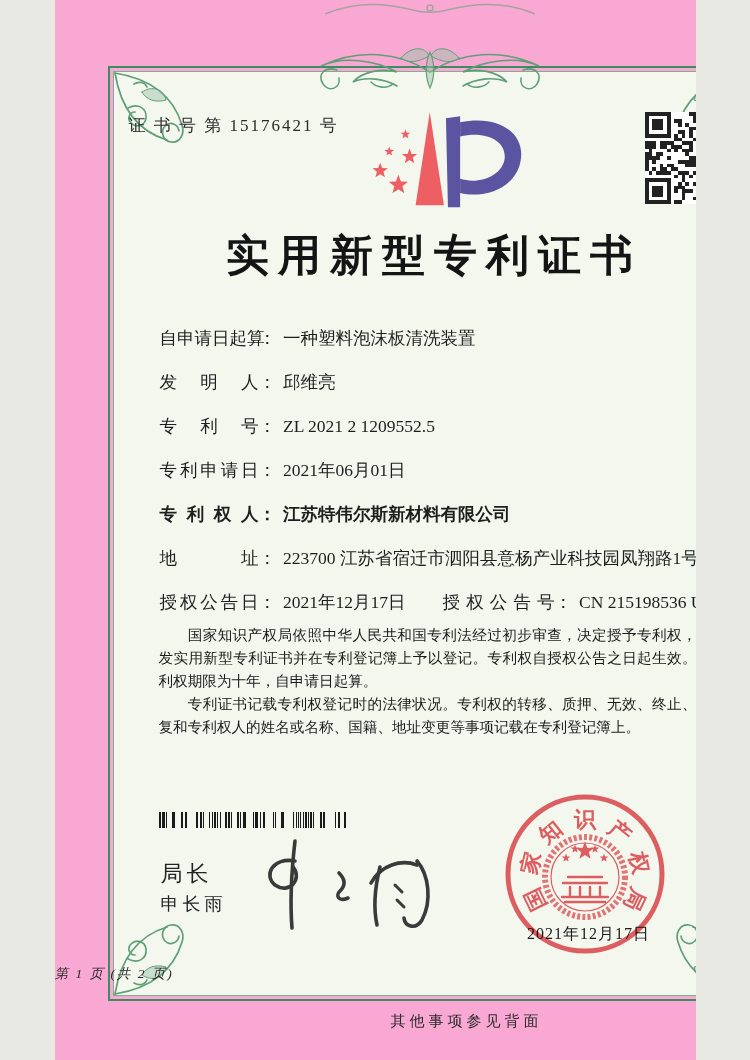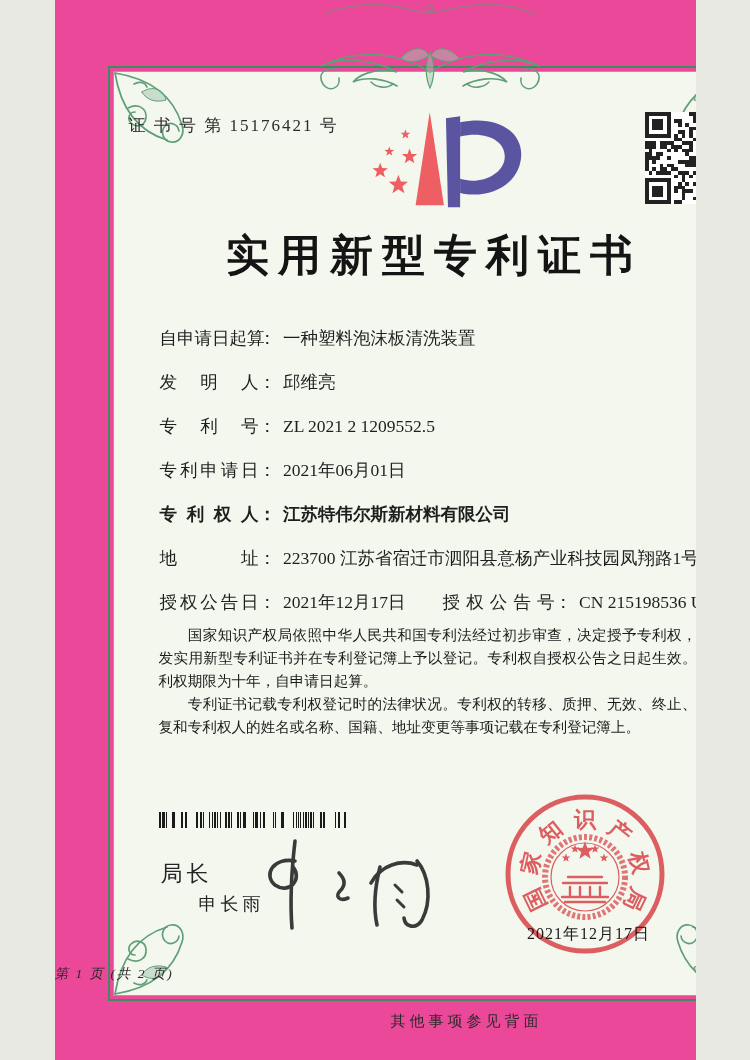--- a/index.html
+++ b/index.html
@@ -1,18 +1,18 @@
 <!DOCTYPE html>
 <html><head>
 <meta charset="utf-8">
 <style>
   html,body{margin:0;padding:0;background:#e9e9e4;}
   .page{
     position:relative;width:641px;height:1060px;margin:0 auto;
-    background:#ec4899;overflow:hidden;
+    background:#f9a8d4;overflow:hidden;
     font-family:"Liberation Serif","DejaVu Serif",serif;color:#222;
   }
   
   .frame-outer{position:absolute;left:53px;top:66px;width:644px;height:935px;
     border:2px solid #3e8b60;box-sizing:border-box;}
   .frame-inner{position:absolute;left:58px;top:71px;width:634px;height:925px;
     border:1px solid #7cb190;box-sizing:border-box;background:#f4f7ee;}
   
   .orn{position:absolute;pointer-events:none;}
   .orn-top-edge{left:268px;top:0;width:214px;height:16px;opacity:.55;}
@@ -39,21 +39,21 @@
   .fgroup2{position:absolute;left:283px;top:0;white-space:nowrap;}
   .flabel2{display:inline-block;width:112px;text-align:justify;text-align-last:justify;vertical-align:bottom;}
 
   .paras{position:absolute;left:104px;top:624px;width:553px;font-size:14.6px;
     line-height:23px;text-align:justify;color:#1a1a1a;}
   .paras p{margin:0;text-indent:2em;}
 
   .barcode{position:absolute;left:104px;top:812px;width:187px;height:16px;}
   .barcode svg{display:block;width:100%;height:100%;}
   .signer-title{position:absolute;left:106px;top:859px;font-size:22px;letter-spacing:4px;color:#242424;}
-  .signer-name{position:absolute;left:106px;top:892px;font-size:18px;letter-spacing:4px;color:#242424;margin-left:38px;}
+  .signer-name{position:absolute;left:106px;top:892px;font-size:18px;letter-spacing:4px;color:#242424;}
   .signature{position:absolute;left:188px;top:833px;width:215px;height:100px;}
   .signature svg{display:block;width:100%;height:100%;}
 
   .seal{position:absolute;left:447px;top:791px;width:167px;height:167px;
     mix-blend-mode:multiply;opacity:.92;}
   .seal svg{display:block;width:100%;height:100%;}
   .seal-char{font-size:22px;font-weight:bold;fill:#e4535b;font-family:"Liberation Serif",serif;}
   .seal-date{position:absolute;left:448px;top:924px;width:172px;text-align:center;
     font-size:16px;letter-spacing:1px;color:#1c1c1c;}
 

